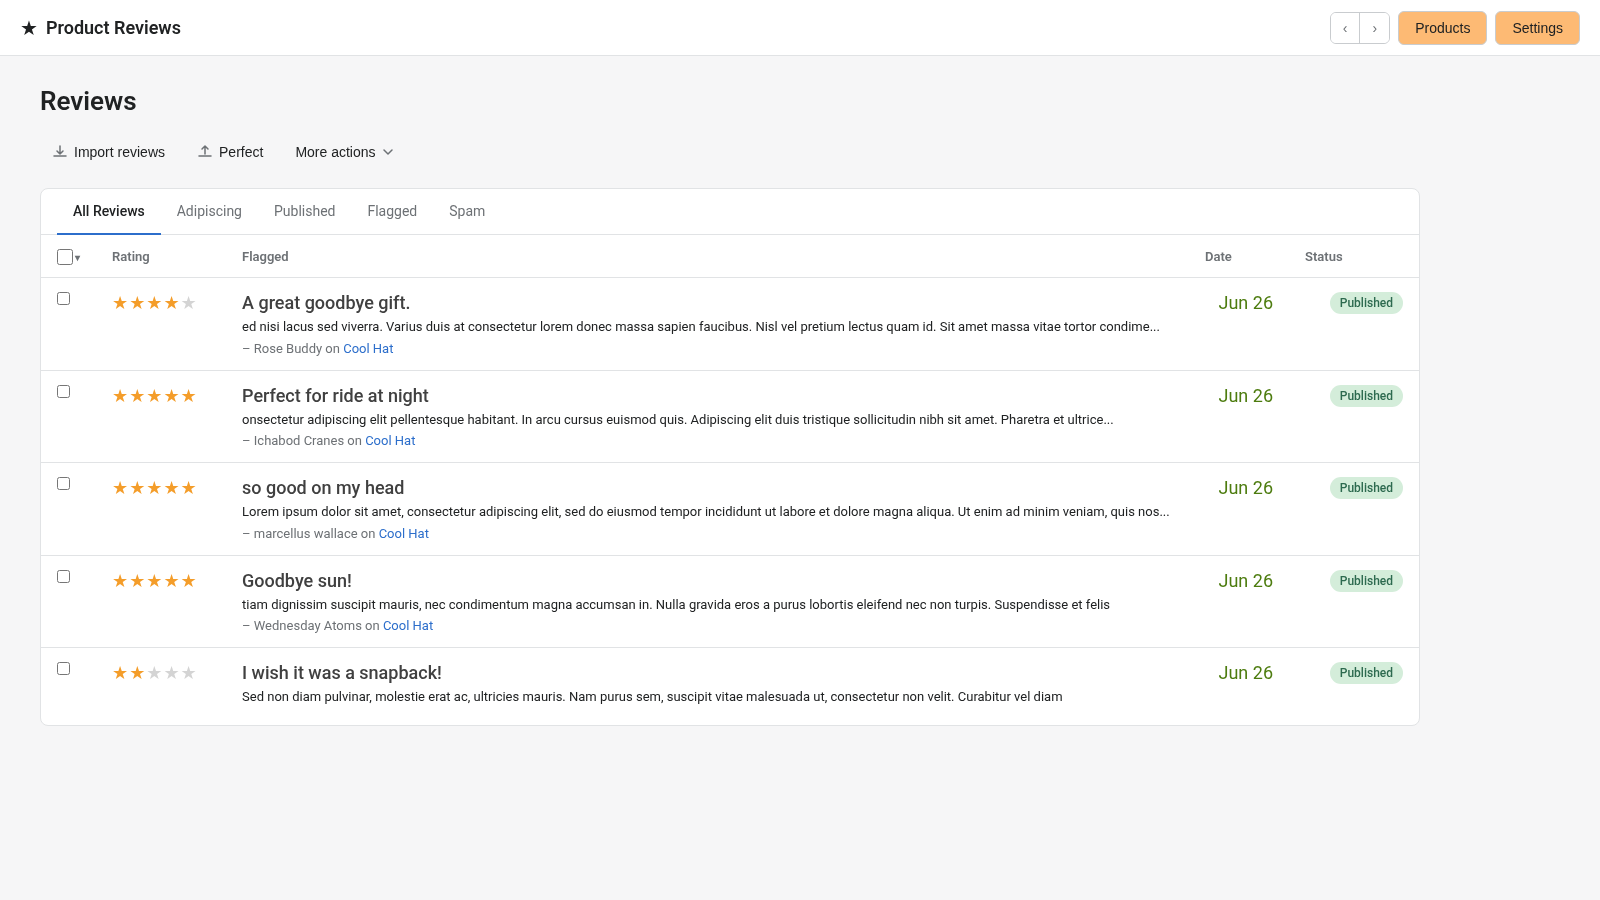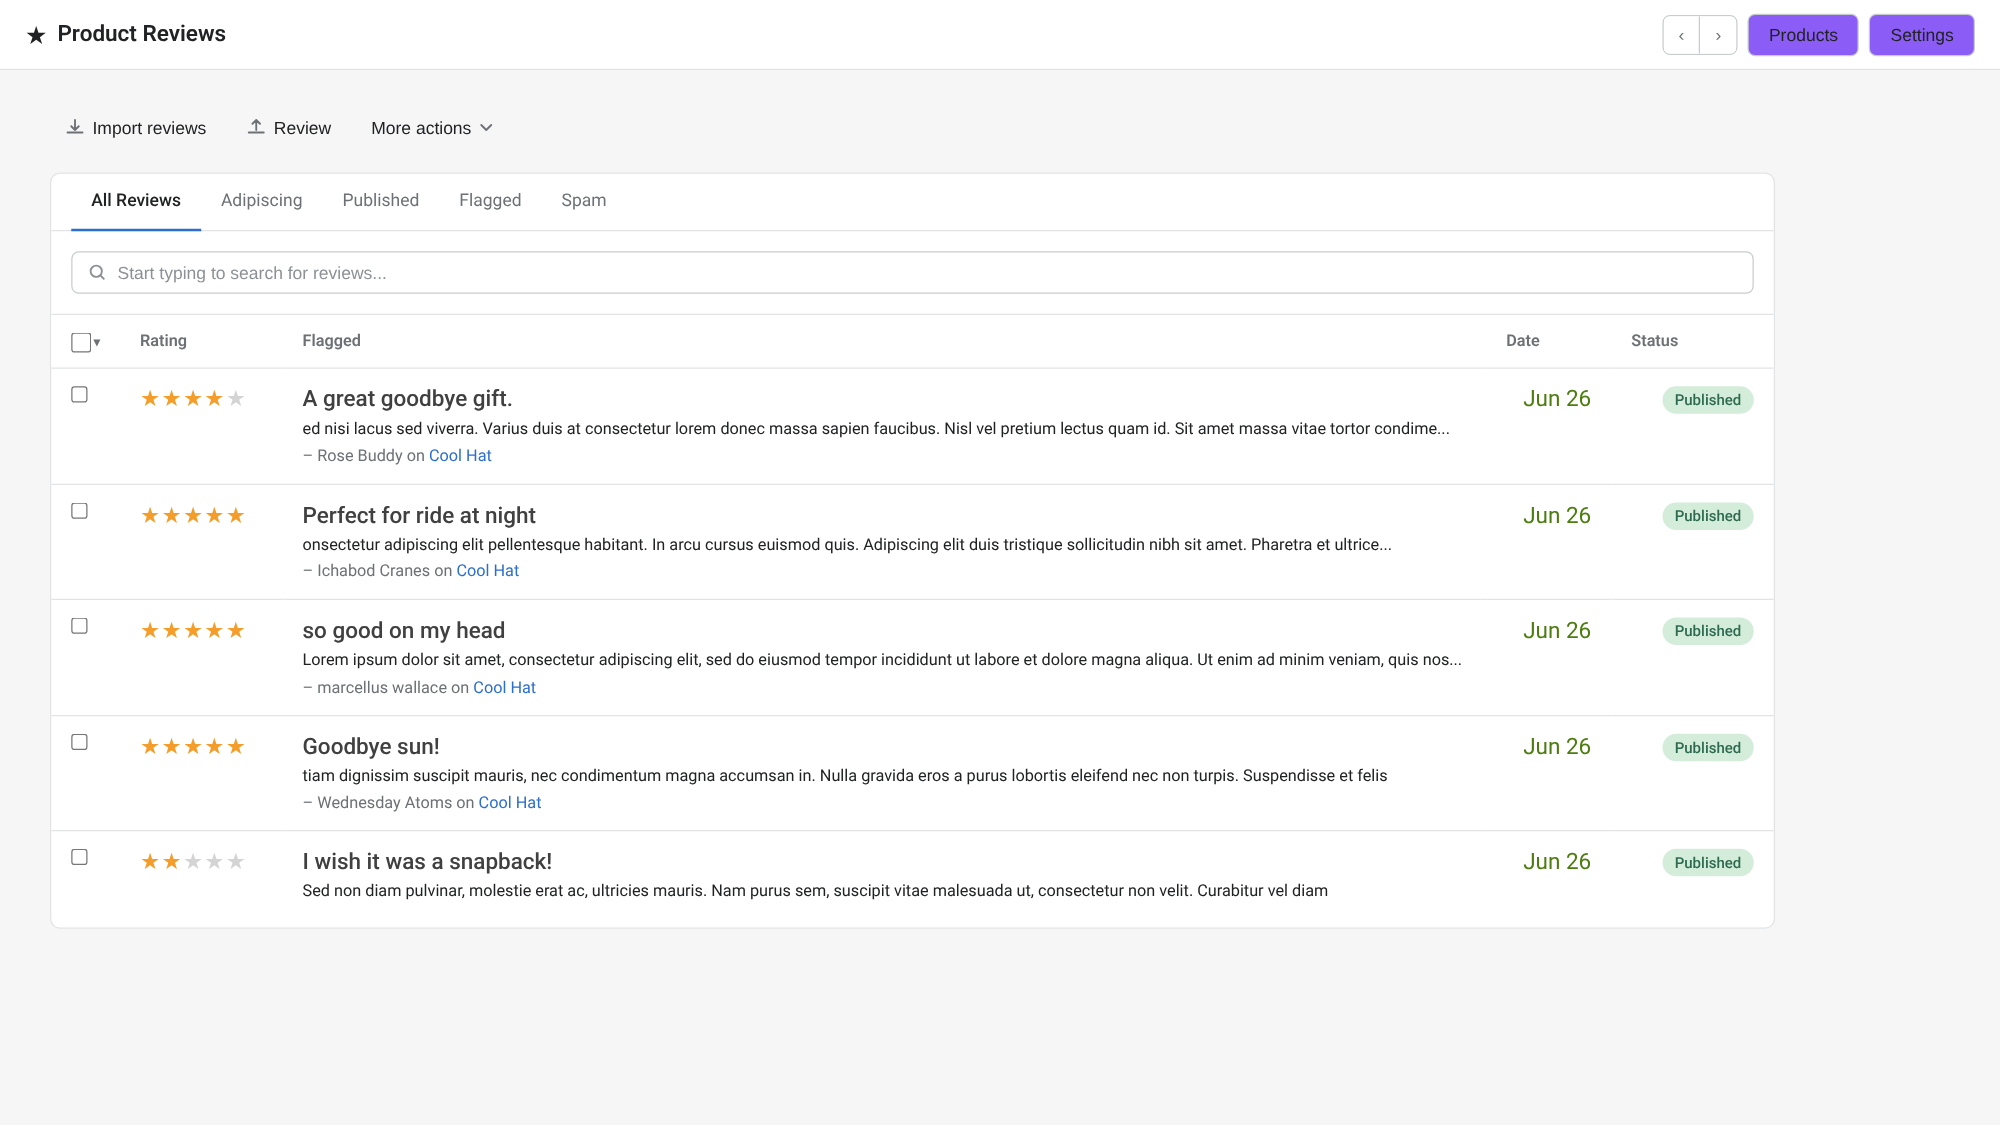--- a/index.html
+++ b/index.html
@@ -46,21 +46,21 @@
       padding: 8px 12px;
       cursor: pointer;
       font-size: 14px;
       color: #6d7175;
       line-height: 1;
     }
     .nav-arrow-btn:not(:last-child) {
       border-right: 1px solid #c9cccf;
     }
     .nav-btn {
-      background: #8b5cf6;
+      background: #fdba74;
       border: 1px solid #c9cccf;
       border-radius: 6px;
       padding: 8px 16px;
       cursor: pointer;
       font-size: 14px;
       color: #202223;
       font-weight: 500;
     }
 
     
@@ -260,61 +260,53 @@
     <div class="nav-arrows">
       <button class="nav-arrow-btn">‹</button>
       <button class="nav-arrow-btn">›</button>
     </div>
     <button class="nav-btn">Products</button>
     <button class="nav-btn">Settings</button>
   </div>
 </div>
 
 <div class="page-content">
+  <h1 class="page-title">Reviews</h1>
 
   <div class="toolbar">
     <button class="toolbar-btn">
       <svg width="16" height="16" viewBox="0 0 16 16" fill="none" xmlns="http://www.w3.org/2000/svg">
         <path d="M8 2v8M5 7l3 3 3-3M2 12h12" stroke="#6d7175" stroke-width="1.5" stroke-linecap="round" stroke-linejoin="round"></path>
       </svg>
       <span>Import reviews</span>
     </button>
     <button class="toolbar-btn">
       <svg width="16" height="16" viewBox="0 0 16 16" fill="none" xmlns="http://www.w3.org/2000/svg">
         <path d="M8 10V2M5 5l3-3 3 3M2 12h12" stroke="#6d7175" stroke-width="1.5" stroke-linecap="round" stroke-linejoin="round"></path>
       </svg>
-      <span>Review</span>
+      <span>Perfect</span>
     </button>
     <button class="toolbar-btn">
       <span>More actions</span>
       <svg width="12" height="12" viewBox="0 0 12 12" fill="none">
         <path d="M2 4l4 4 4-4" stroke="#6d7175" stroke-width="1.5" stroke-linecap="round" stroke-linejoin="round"></path>
       </svg>
     </button>
   </div>
 
   <div class="card">
 
     <div class="tabs">
       <div class="tab active">All Reviews</div>
       <div class="tab">Adipiscing</div>
       <div class="tab">Published</div>
       <div class="tab">Flagged</div>
       <div class="tab">Spam</div>
     </div>
 
-    <div class="search-wrap">
-      <div class="search-input-wrap">
-        <svg class="search-icon-svg" width="16" height="16" viewBox="0 0 16 16" fill="none">
-          <circle cx="7" cy="7" r="4.5" stroke="#8c9196" stroke-width="1.5"></circle>
-          <path d="M10.5 10.5l2.5 2.5" stroke="#8c9196" stroke-width="1.5" stroke-linecap="round"></path>
-        </svg>
-        <input class="search-input" type="text" placeholder="Start typing to search for reviews..." style="">
-      </div>
-    </div>
 
     <table class="reviews-table">
       <thead>
         <tr>
           <th class="col-checkbox">
             <div class="checkbox-wrap">
               <input type="checkbox" style="">
               <span class="chevron-down-small">▾</span>
             </div>
           </th>

